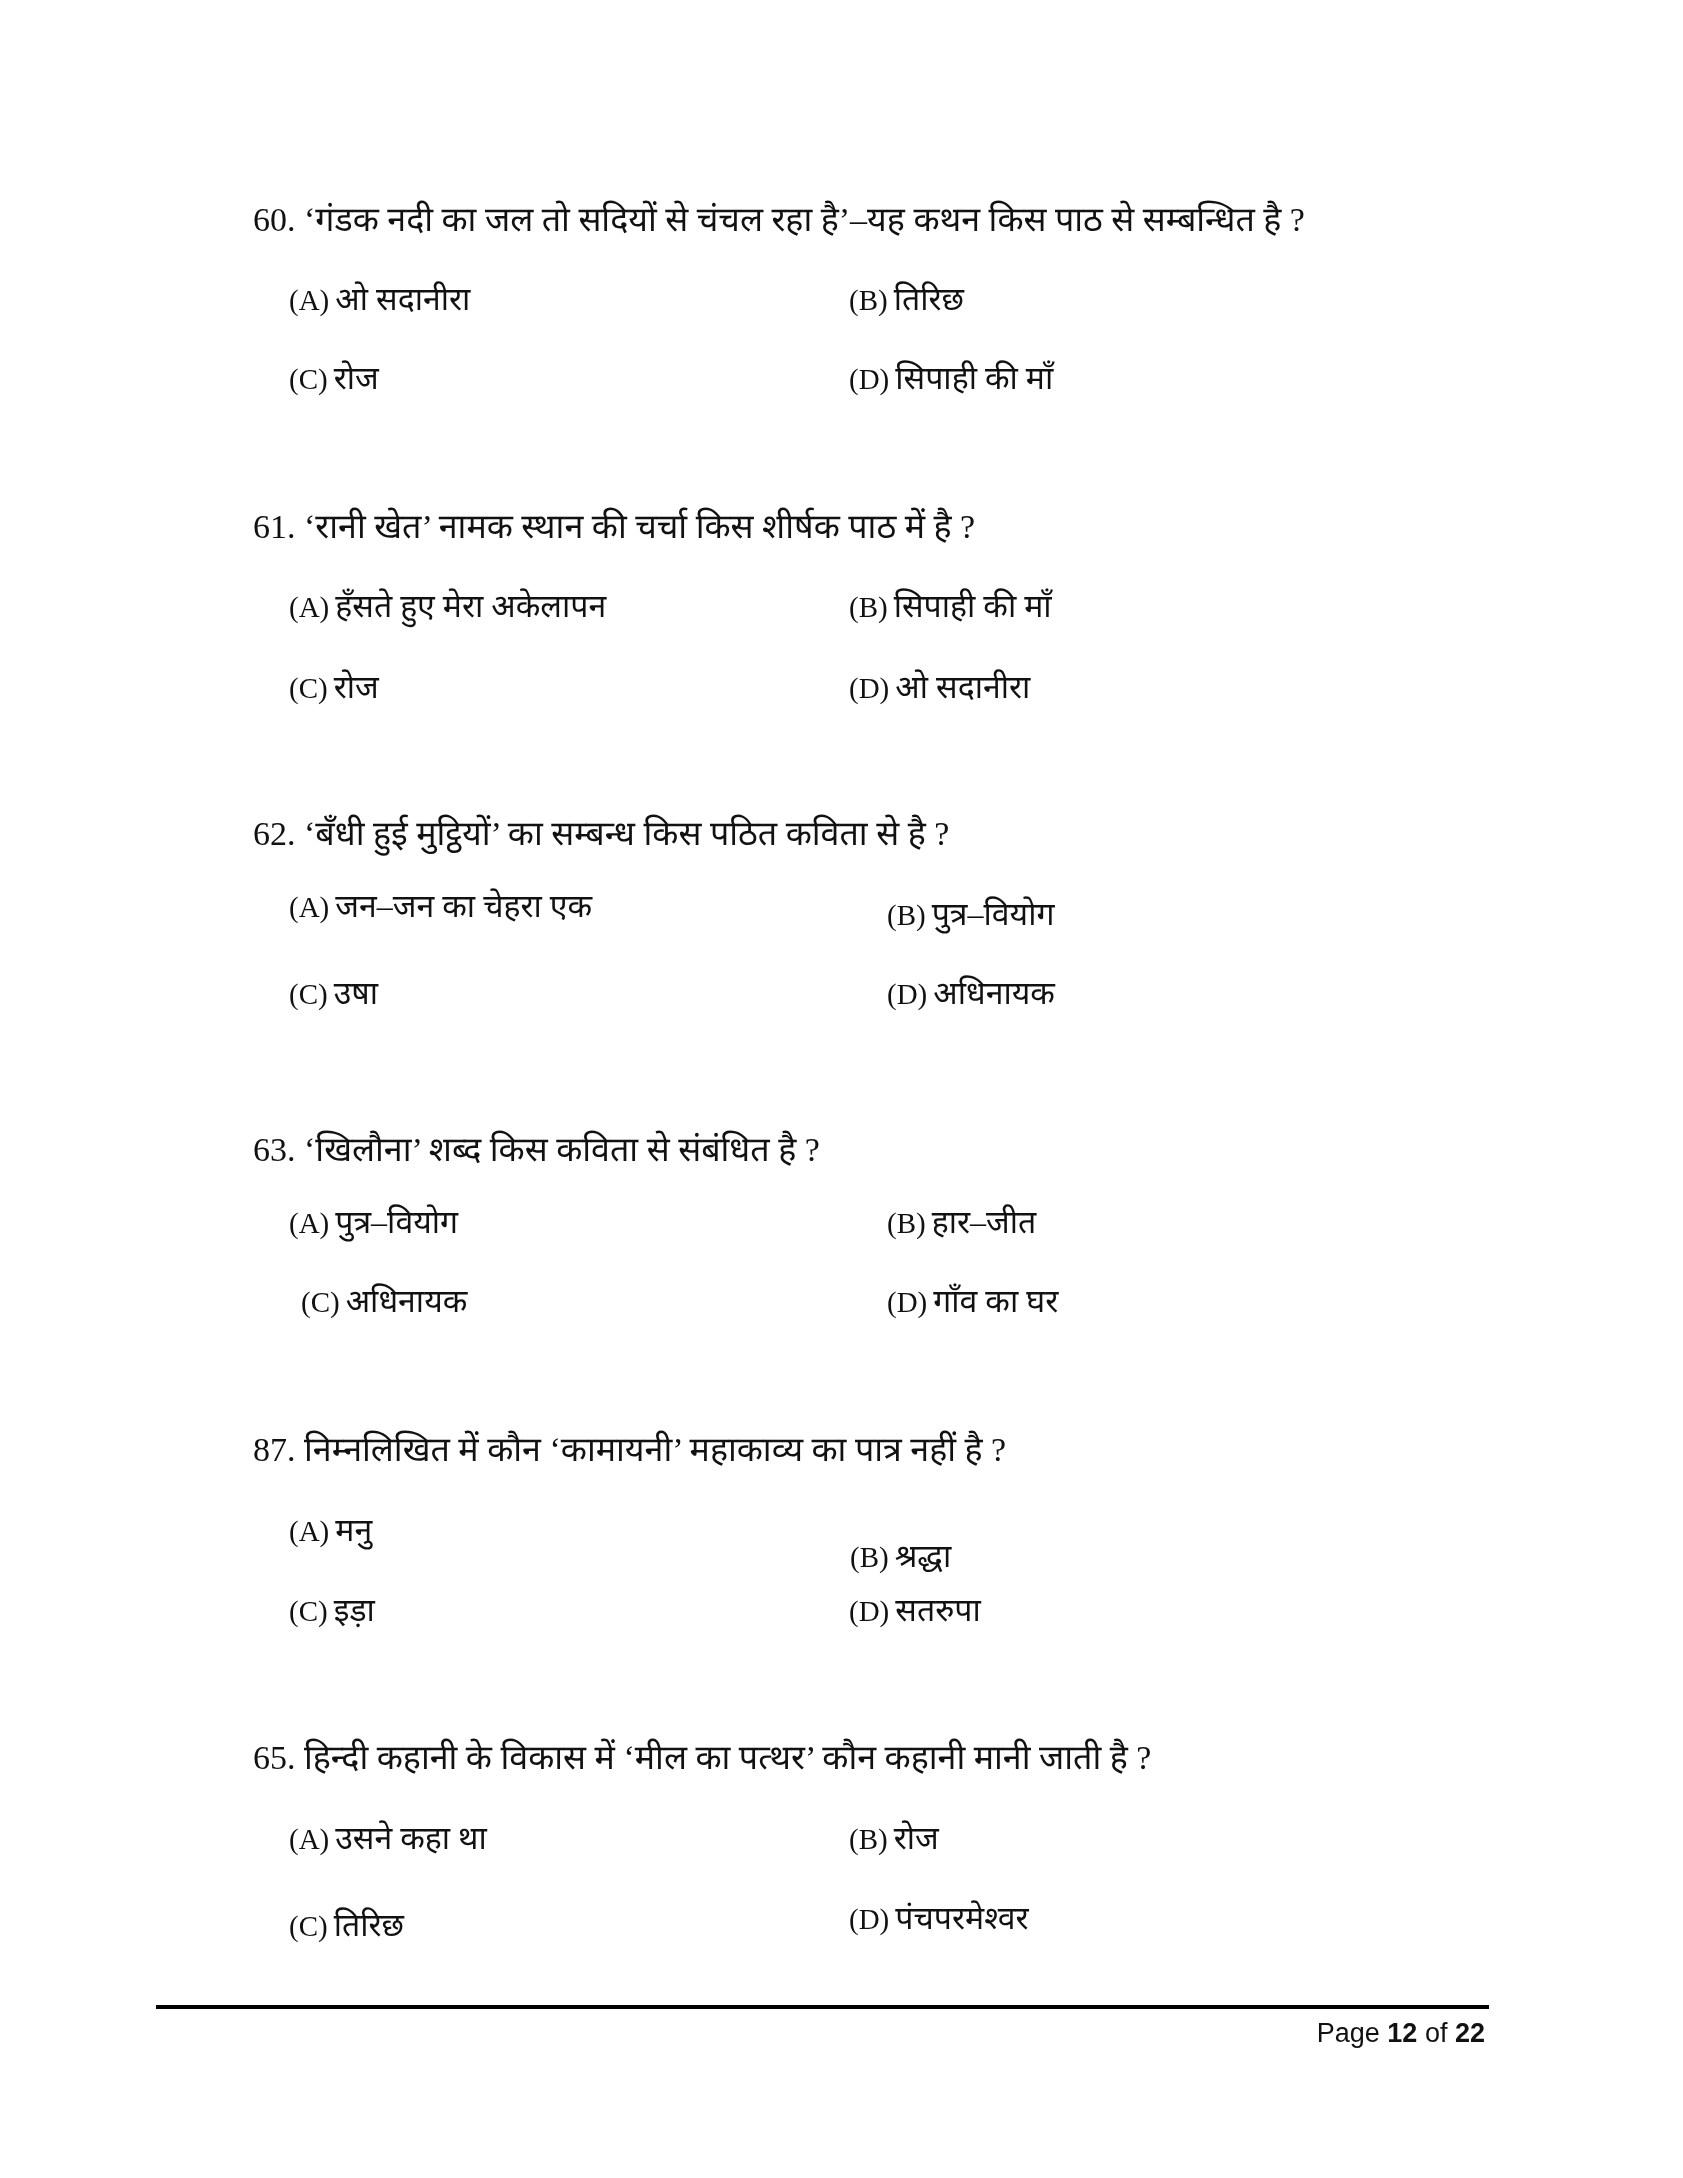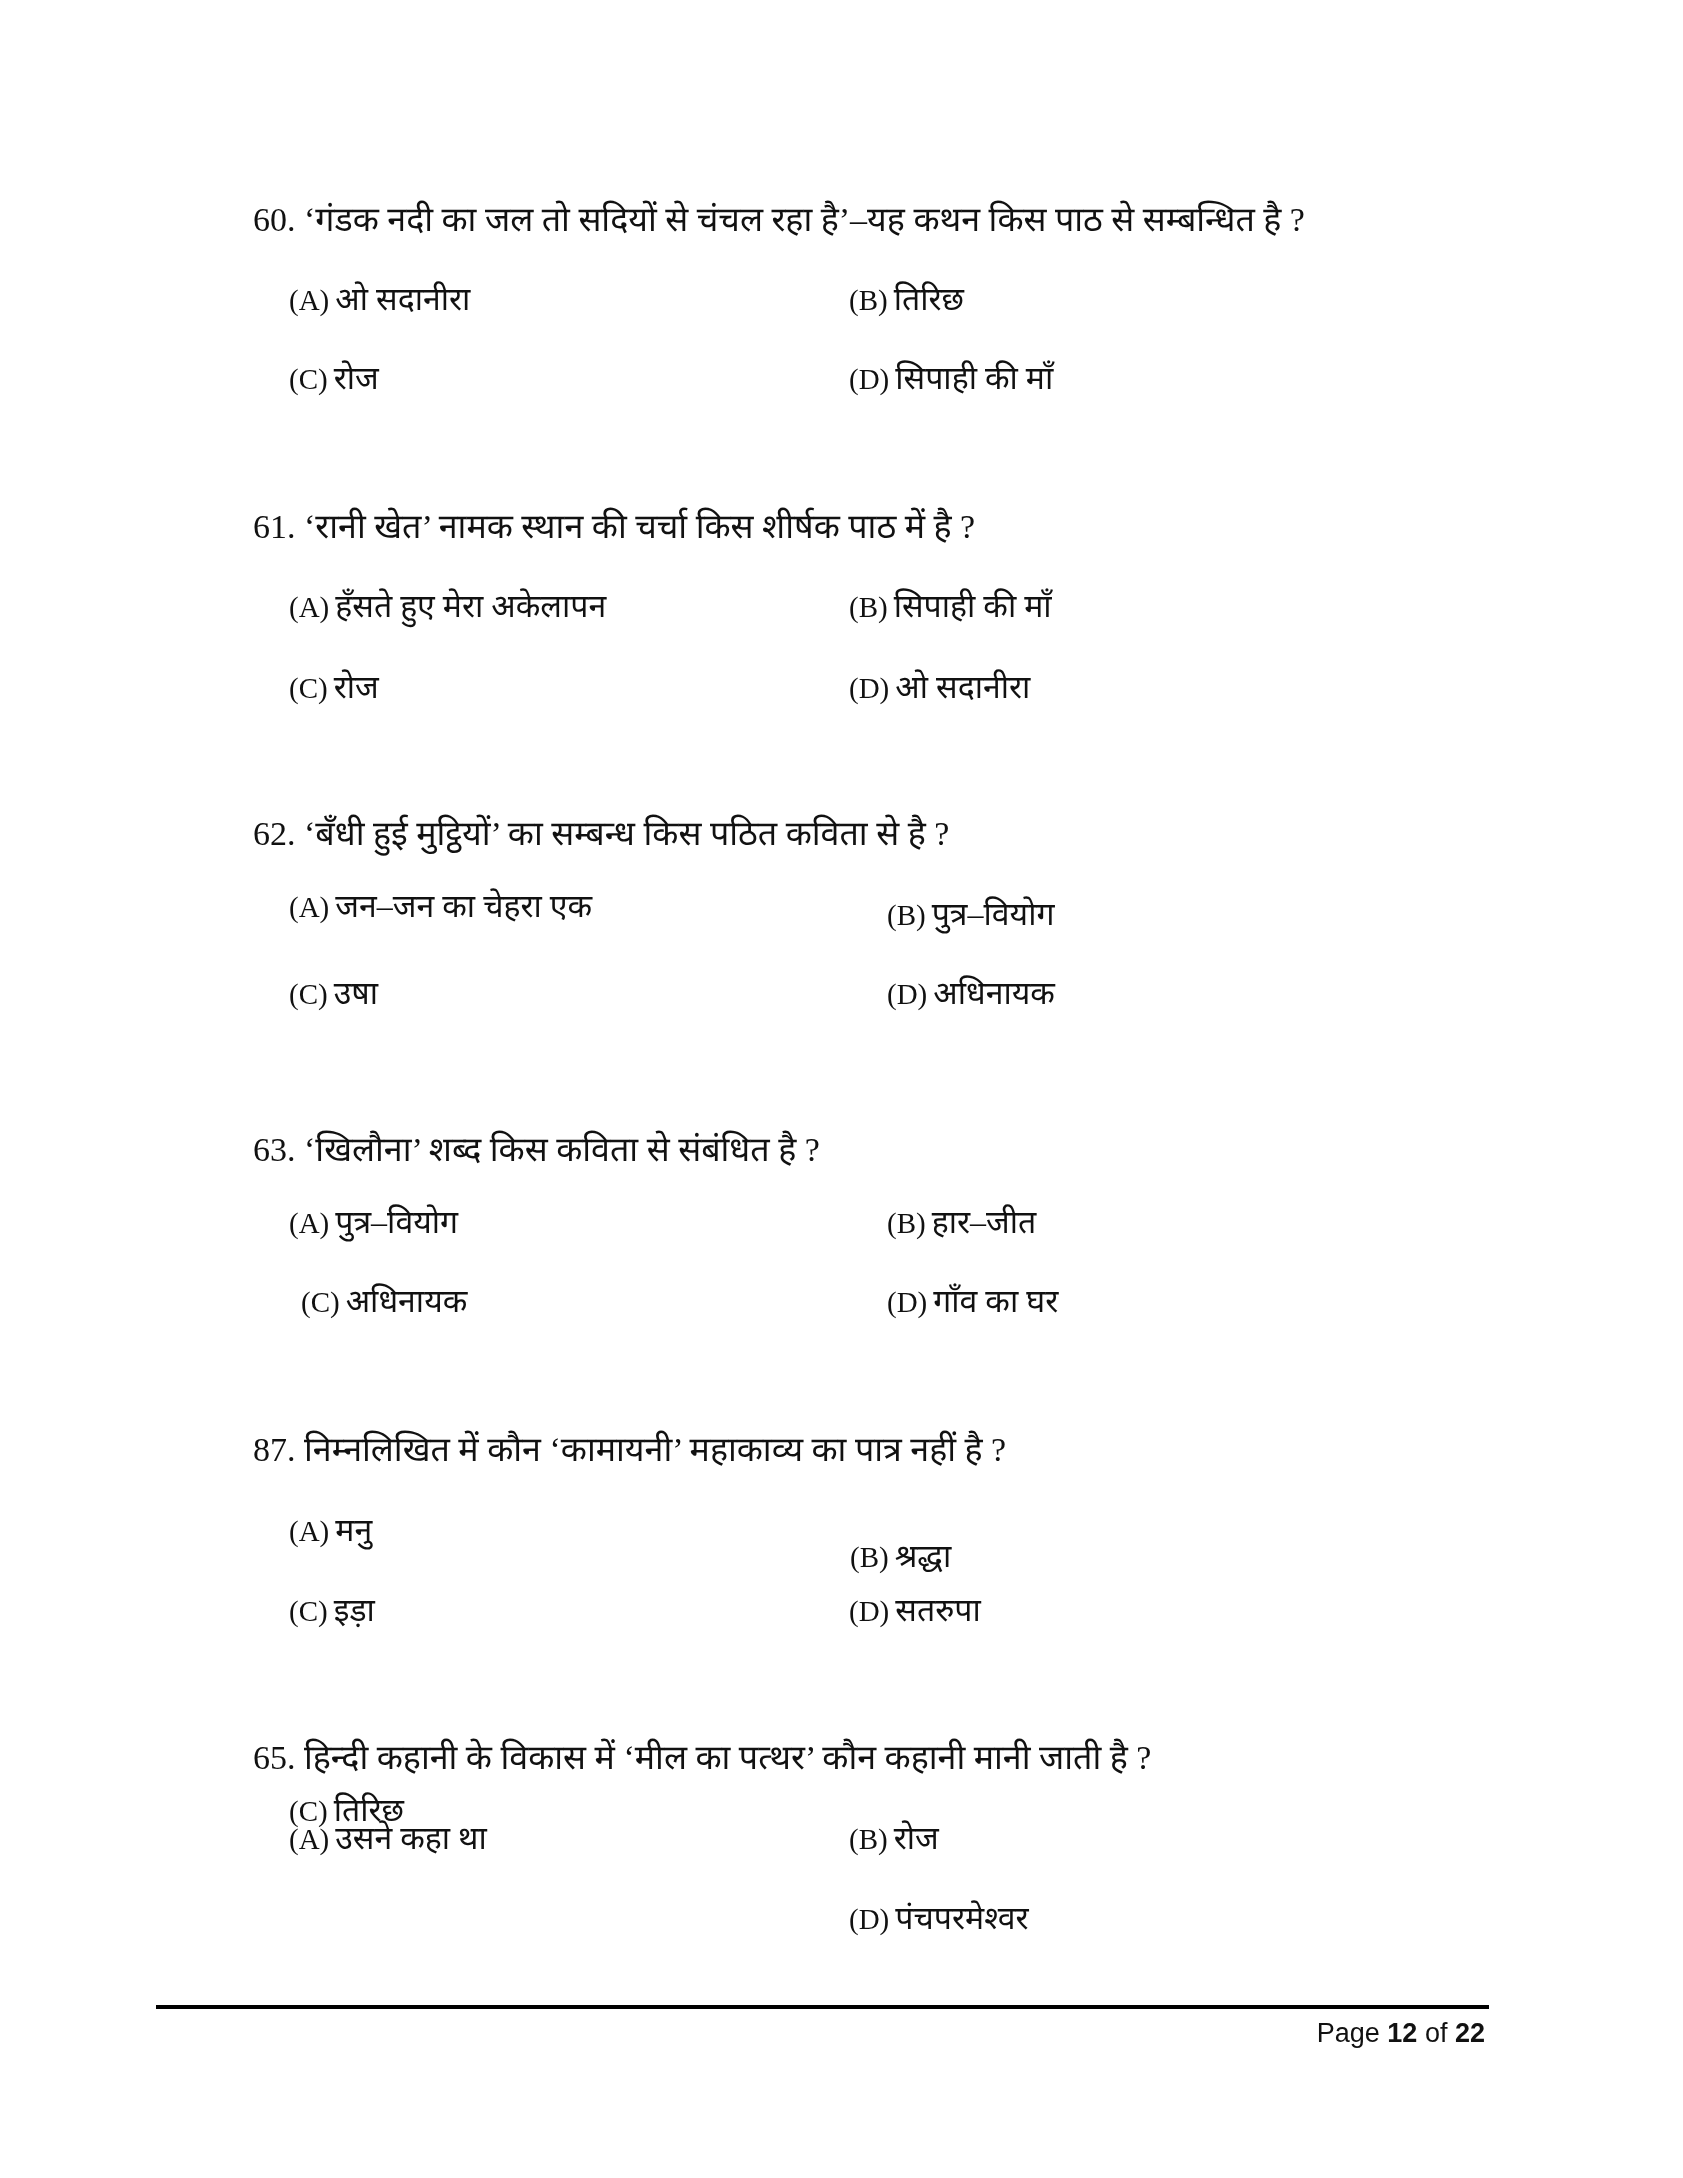--- a/index.html
+++ b/index.html
@@ -60,21 +60,21 @@
 <div class="opt" style="left:850px;top:1510px;margin-top:26px;"><span class="lbl">(B)</span><span>श्रद्धा</span></div>
 <div class="opt" style="left:289px;top:1590px;"><span class="lbl">(C)</span><span>इड़ा</span></div>
 <div class="opt" style="left:849px;top:1590px;"><span class="lbl">(D)</span><span>सतरुपा</span></div>
 
 <div class="q" style="top:1738px;">
   <span class="num">65.</span>
   <span>हिन्दी कहानी के विकास में ‘मील का पत्थर’ कौन कहानी मानी जाती है ?</span>
 </div>
 <div class="opt" style="left:289px;top:1818px;"><span class="lbl">(A)</span><span>उसने कहा था</span></div>
 <div class="opt" style="left:849px;top:1818px;"><span class="lbl">(B)</span><span>रोज</span></div>
-<div class="opt" style="left:289px;top:1790px;"><span class="lbl">(C)</span><span>तिरिछ</span></div>
+<div class="opt" style="left:289px;top:1905px;"><span class="lbl">(C)</span><span>तिरिछ</span></div>
 <div class="opt" style="left:849px;top:1898px;"><span class="lbl">(D)</span><span>पंचपरमेश्वर</span></div>
 
 <div class="rule"></div>
 <div class="footer">
   <span>Page</span>
   <b>12</b>
   <span>of</span>
   <b>22</b>
 </div>
 

